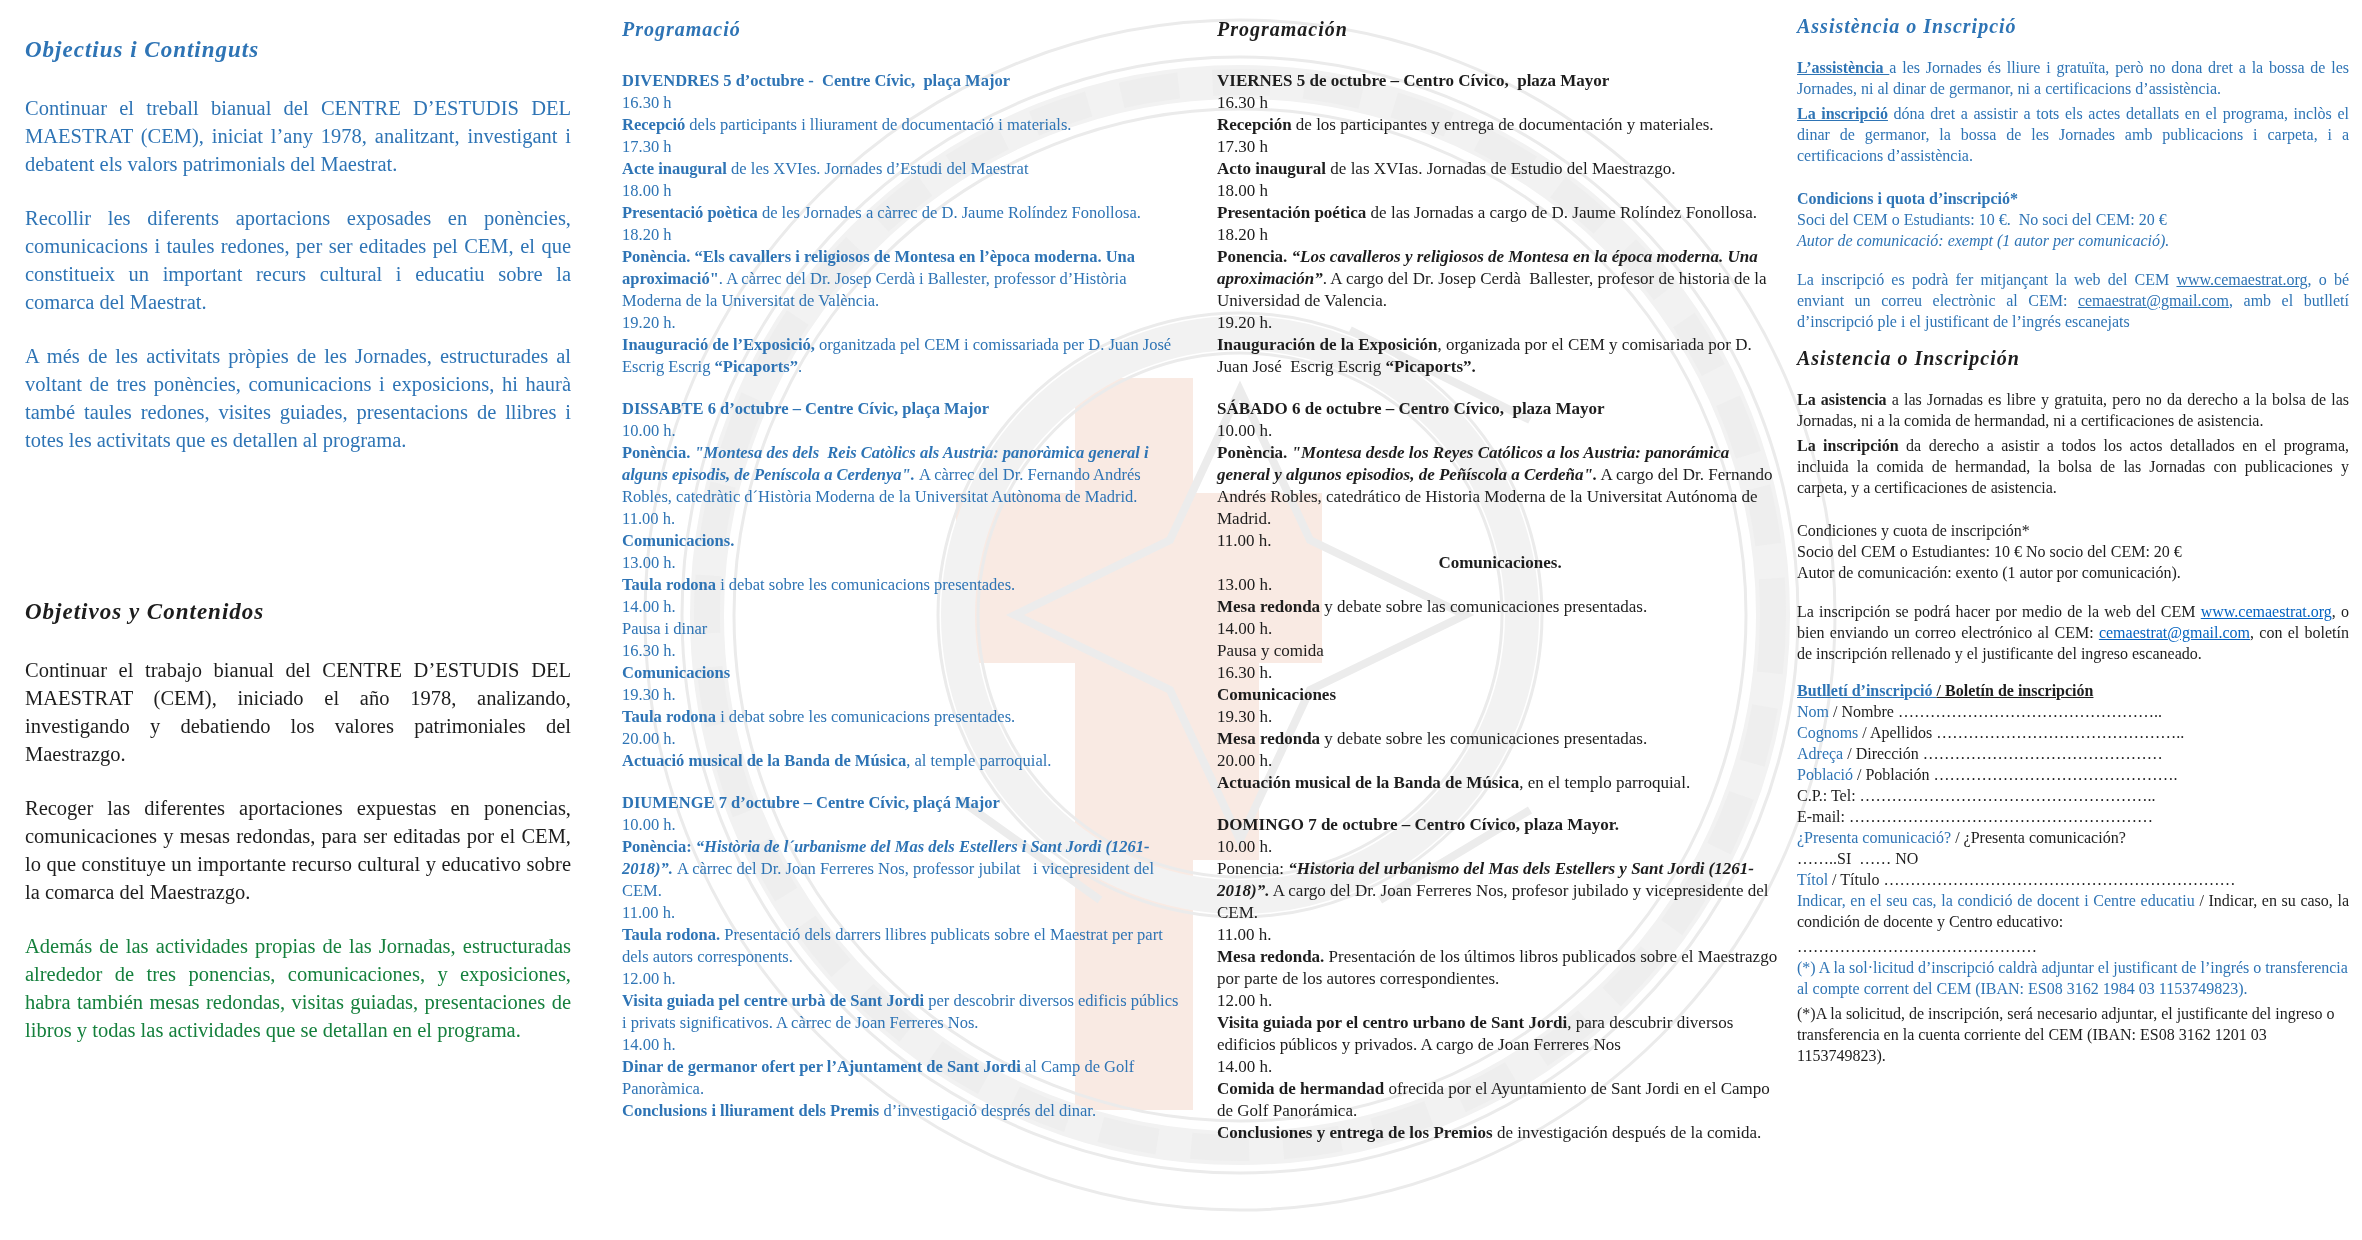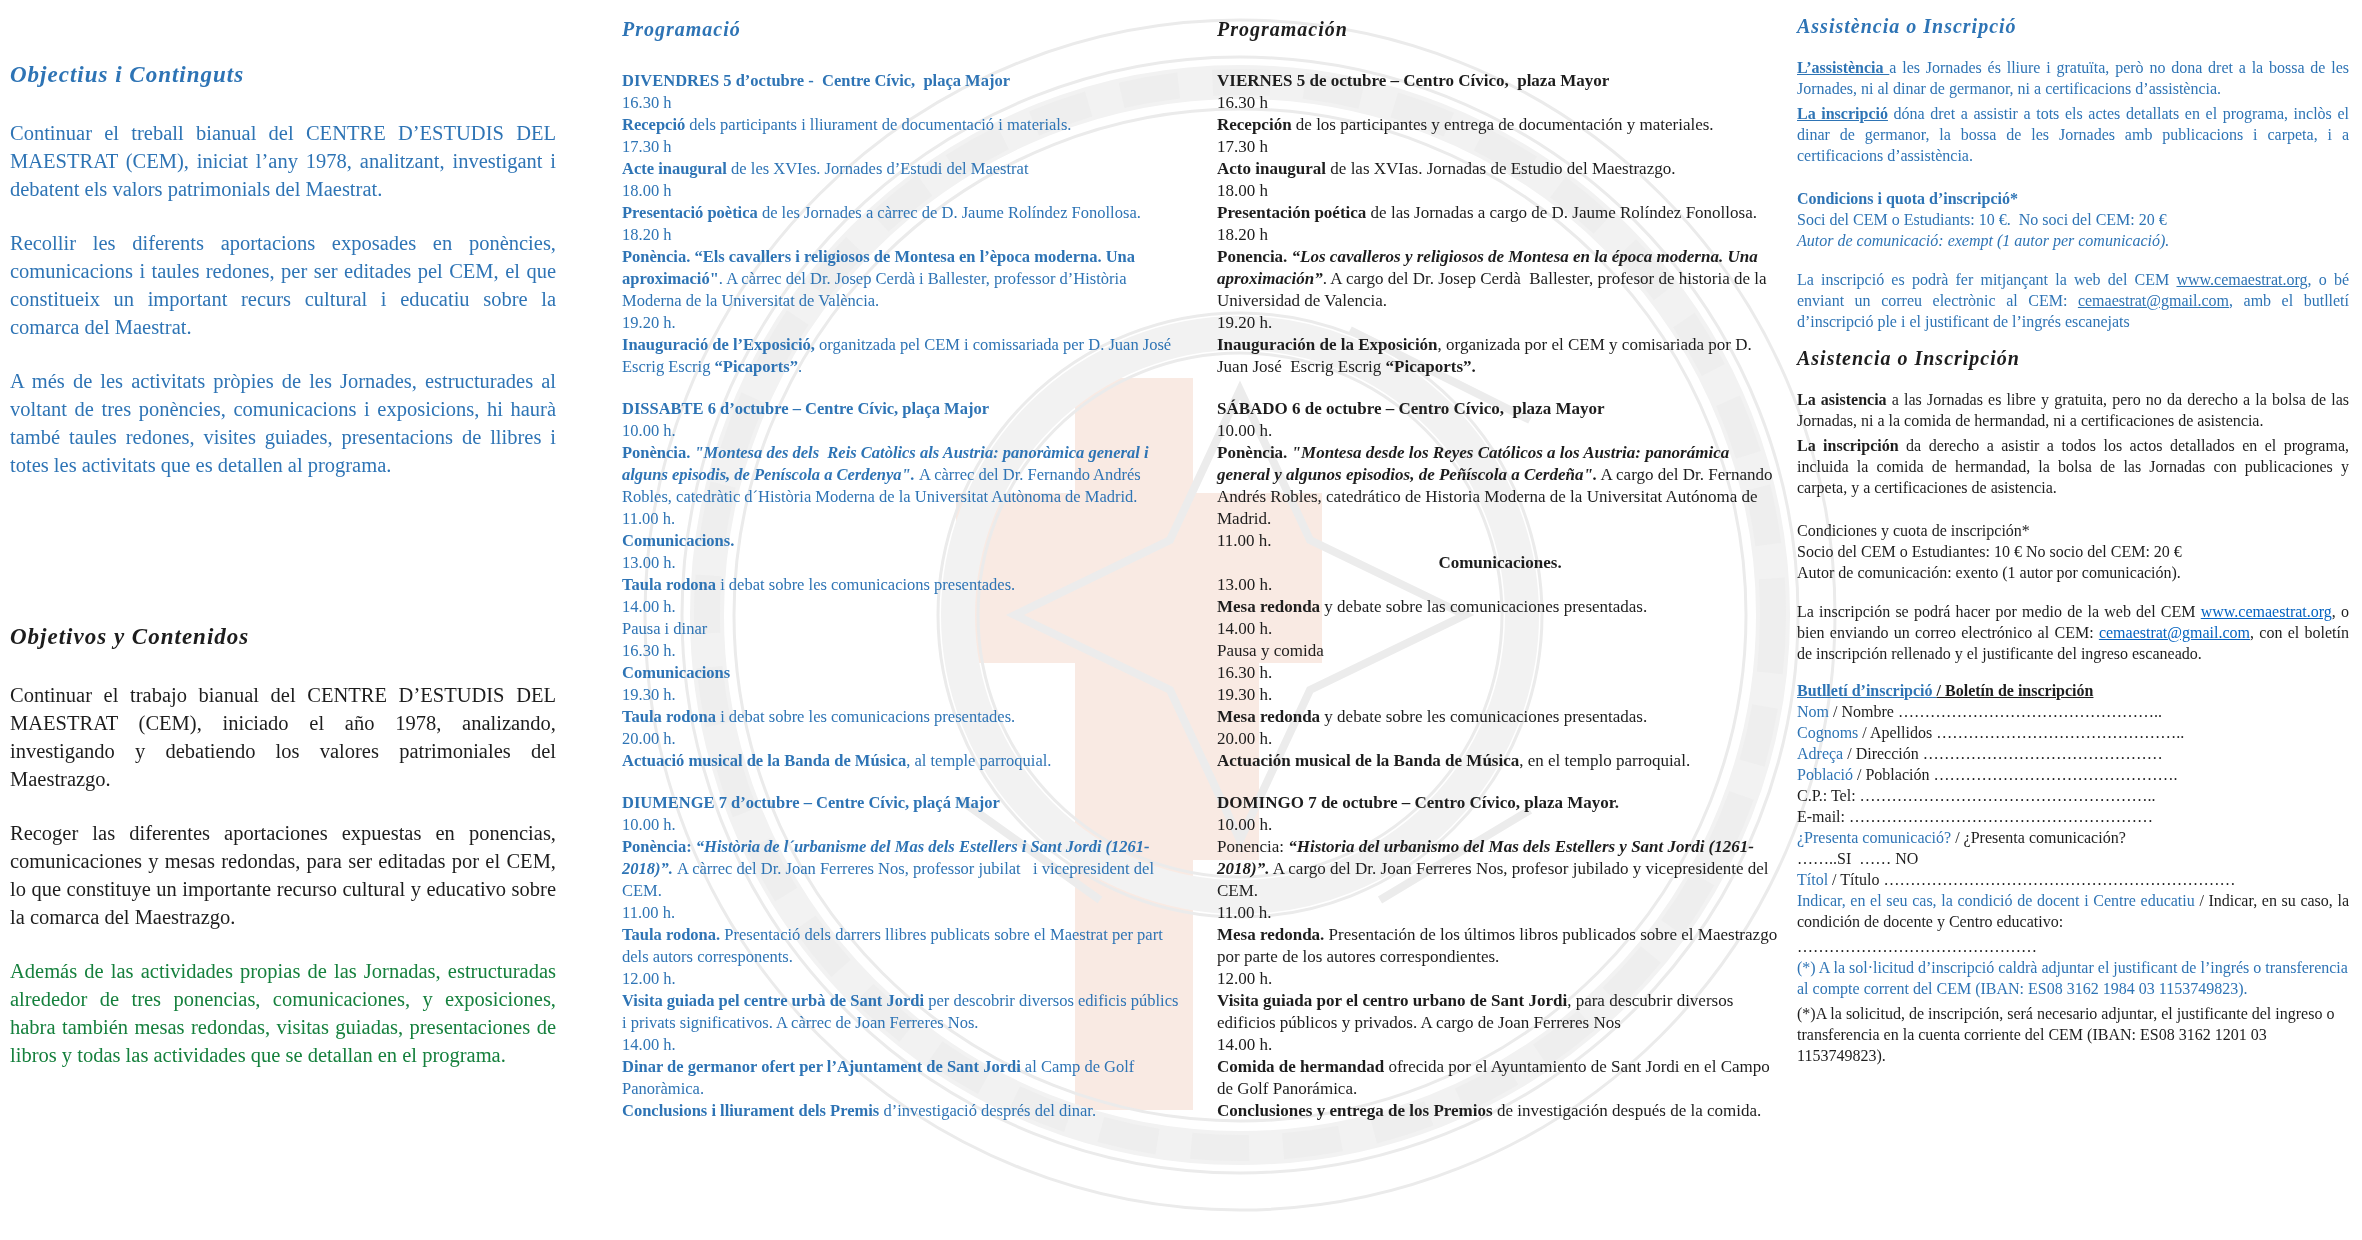--- a/index.html
+++ b/index.html
@@ -4,21 +4,21 @@
 <style>
   html,body{margin:0;padding:0}
   body{
     width:2362px;height:1240px;position:relative;overflow:hidden;
     background:#ffffff;
     font-family:"Liberation Serif","DejaVu Serif",serif;
     color:#1d1d1d;
   }
   .watermark{position:absolute;left:0;top:0;z-index:0}
   .column{position:absolute;top:0;z-index:1}
-  .c0{left:10px;width:546px;padding-top:61px;font-size:20.5px;line-height:28px}
+  .c0{left:25px;width:546px;padding-top:36px;font-size:20.5px;line-height:28px}
   .c1{left:622px;width:560px;padding-top:18px;font-size:16.5px;line-height:22px}
   .c2{left:1217px;width:566px;padding-top:18px;font-size:17px;line-height:22px}
   .c3{left:1797px;width:552px;padding-top:16px;font-size:16px;line-height:21px}
   .heading{font-style:italic;font-weight:bold;letter-spacing:1px}
   .c0 .heading{font-size:23px;margin-bottom:30px}
   .c1 .heading,.c2 .heading{font-size:20px;margin-bottom:30px}
   .c3 .heading{font-size:20px;margin-bottom:20px}
   .para{margin-bottom:26px}
   .c0 .para{text-align:justify}
   .c3 .para{text-align:justify;margin-bottom:4px}
@@ -128,20 +128,21 @@
     <div class="line" style="color: rgb(29, 29, 29);"><span class="b">SÁBADO 6 de octubre – Centro Cívico,  plaza Mayor</span></div>
     <div class="line" style="color: rgb(29, 29, 29);"><span>10.00 h.</span></div>
     <div class="line" style="color: rgb(29, 29, 29);"><span class="b">Ponència. </span><span class="b i">"Montesa desde los Reyes Católicos a los Austria: panorámica general y algunos episodios, de Peñíscola a Cerdeña".</span><span> A cargo del Dr. Fernando Andrés Robles, catedrático de Historia Moderna de la Universitat Autónoma de Madrid.</span></div>
     <div class="line" style="color: rgb(29, 29, 29);"><span>11.00 h.</span></div>
     <div class="line" style="color: rgb(29, 29, 29); text-align: center;"><span class="b">Comunicaciones.</span></div>
     <div class="line" style="color: rgb(29, 29, 29);"><span>13.00 h.</span></div>
     <div class="line" style="color: rgb(29, 29, 29);"><span class="b">Mesa redonda </span><span>y debate sobre las comunicaciones presentadas.</span></div>
     <div class="line" style="color: rgb(29, 29, 29);"><span>14.00 h.</span></div>
     <div class="line" style="color: rgb(29, 29, 29);"><span>Pausa y comida</span></div>
     <div class="line" style="color: rgb(29, 29, 29);"><span>16.30 h.</span></div>
+    <div class="line" style="color: rgb(29, 29, 29);"><span class="b">Comunicaciones</span></div>
     <div class="line" style="color: rgb(29, 29, 29);"><span>19.30 h.</span></div>
     <div class="line" style="color: rgb(29, 29, 29);"><span class="b">Mesa redonda </span><span>y debate sobre les comunicaciones presentadas.</span></div>
     <div class="line" style="color: rgb(29, 29, 29);"><span>20.00 h.</span></div>
     <div class="line" style="color: rgb(29, 29, 29);"><span class="b">Actuación musical de la Banda de Música</span><span>, en el templo parroquial.</span></div>
     <div class="gap" style="height: 20px;"></div>
     <div class="line" style="color: rgb(29, 29, 29);"><span class="b">DOMINGO 7 de octubre – Centro Cívico, plaza Mayor.</span></div>
     <div class="line" style="color: rgb(29, 29, 29);"><span>10.00 h.</span></div>
     <div class="line" style="color: rgb(29, 29, 29);"><span>Ponencia: </span><span class="b i">“Historia del urbanismo del Mas dels Estellers y Sant Jordi (1261-2018)”.</span><span> A cargo del Dr. Joan Ferreres Nos, profesor jubilado y vicepresidente del CEM.</span></div>
     <div class="line" style="color: rgb(29, 29, 29);"><span>11.00 h.</span></div>
     <div class="line" style="color: rgb(29, 29, 29);"><span class="b">Mesa redonda. </span><span>Presentación de los últimos libros publicados sobre el Maestrazgo por parte de los autores correspondientes.</span></div>

